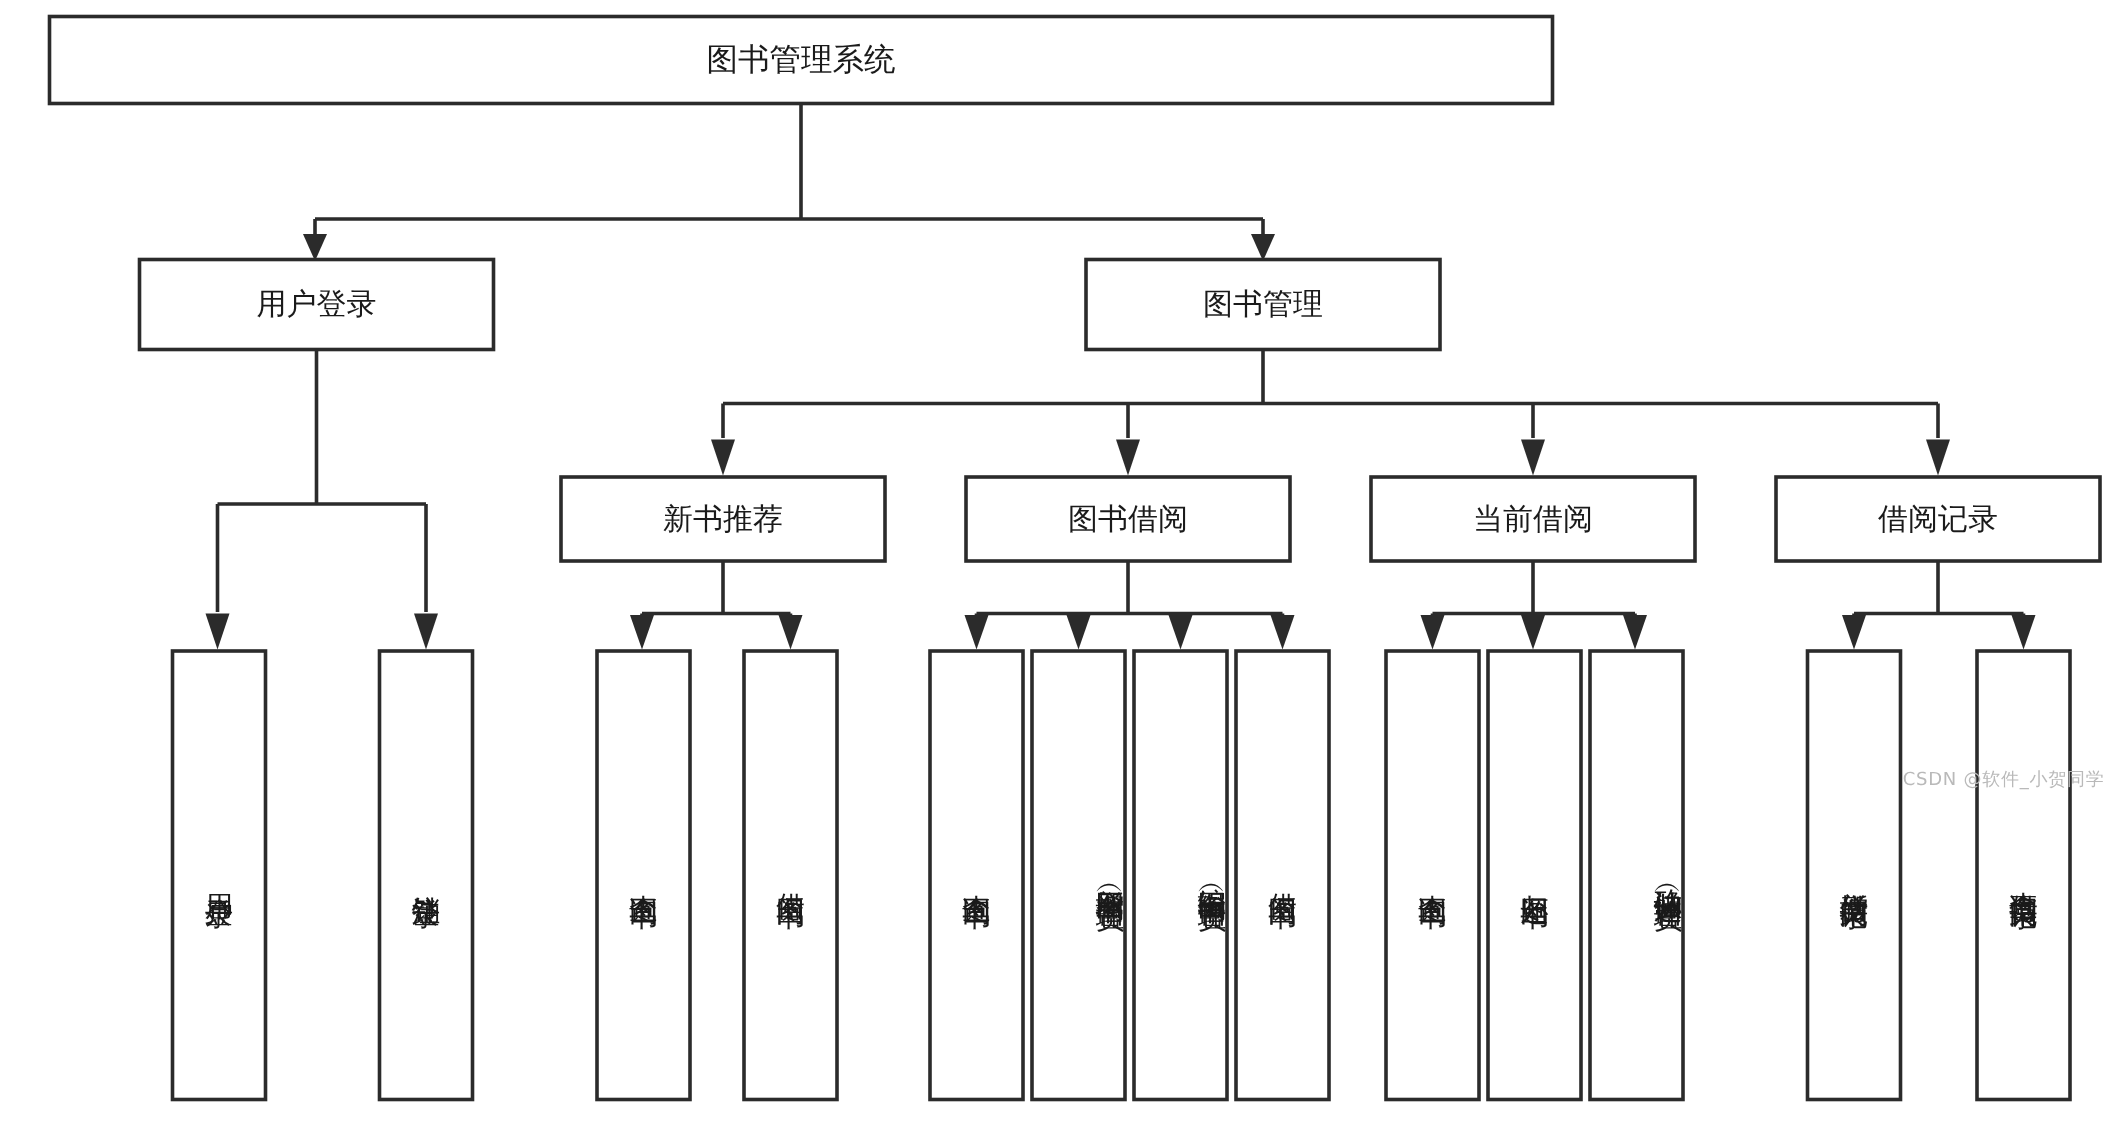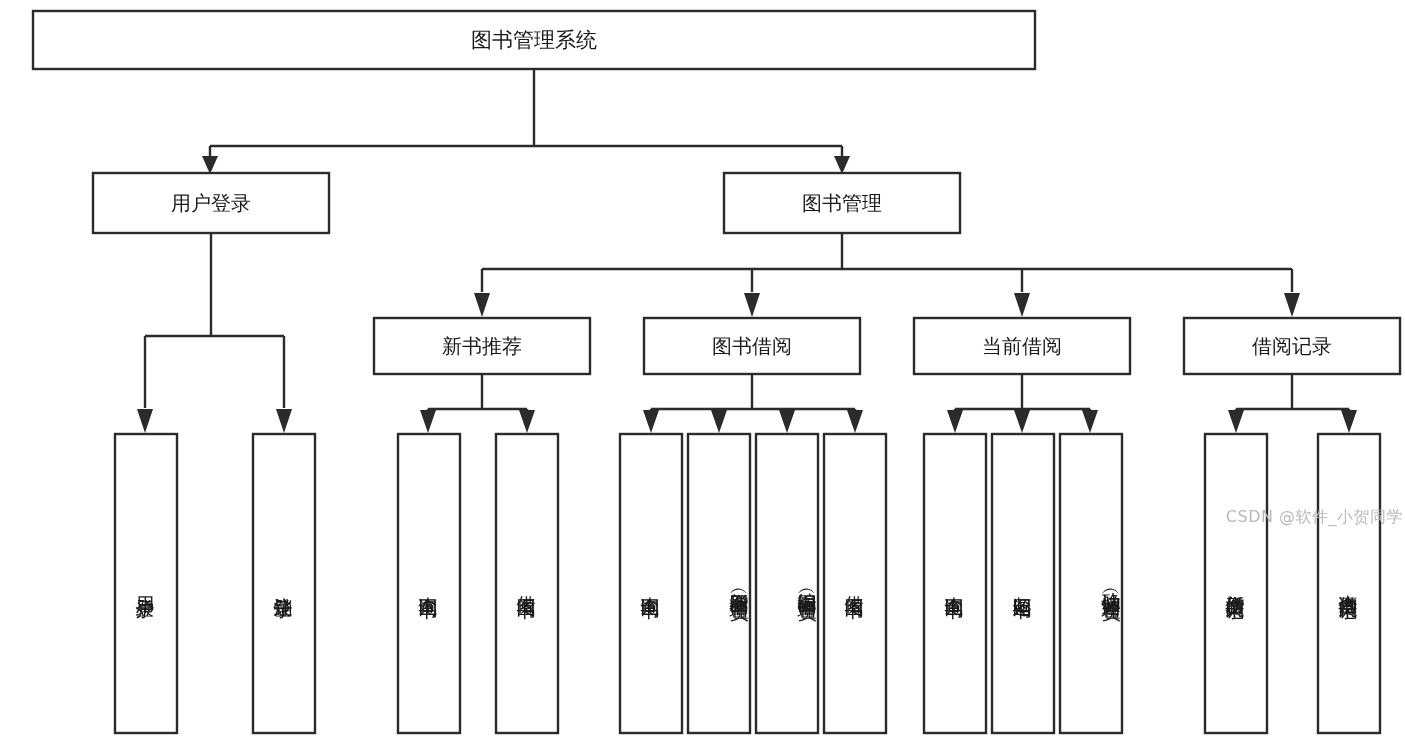--- a/index.html
+++ b/index.html
@@ -70,21 +70,21 @@
     letter-spacing: 1.5px;
     color: #1a1a1a;
     white-space: nowrap;
     pointer-events: none;
   }
   .watermark {
     position: absolute;
     right: 14px;
     bottom: 6px;
     font-family: "DejaVu Sans", "Liberation Sans", sans-serif;
-    font-size: 16px;
+    font-size: 12px;
     color: #b9b9b9;
     letter-spacing: 0.5px;
     white-space: nowrap;
   }
 </style>
 </head>
 <body>
 
 <div id="diagram-root">
 

